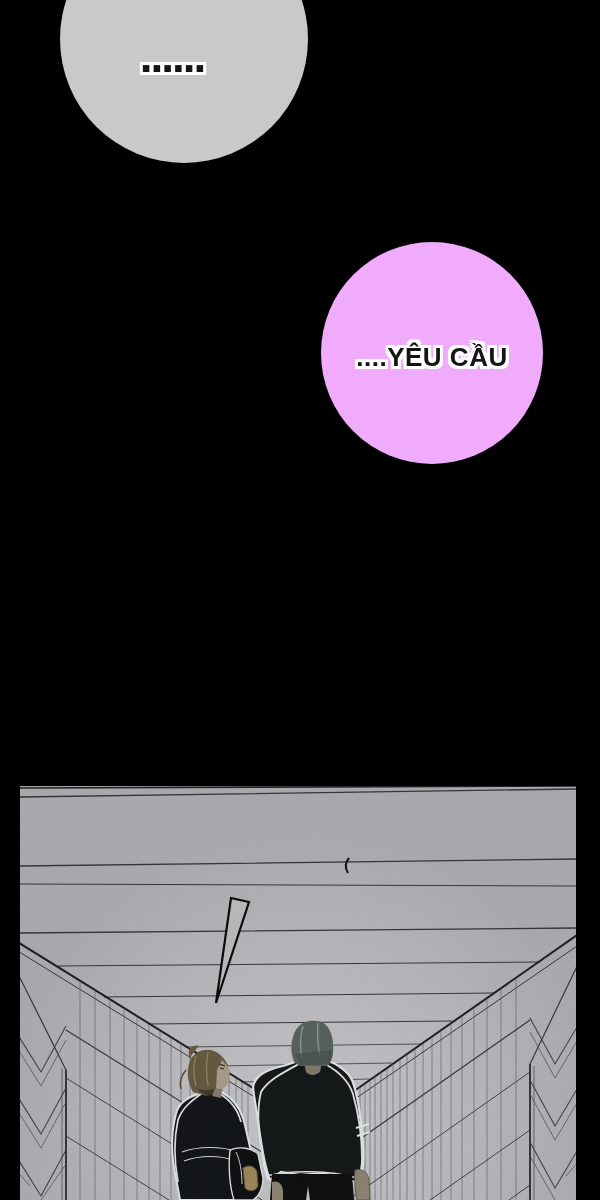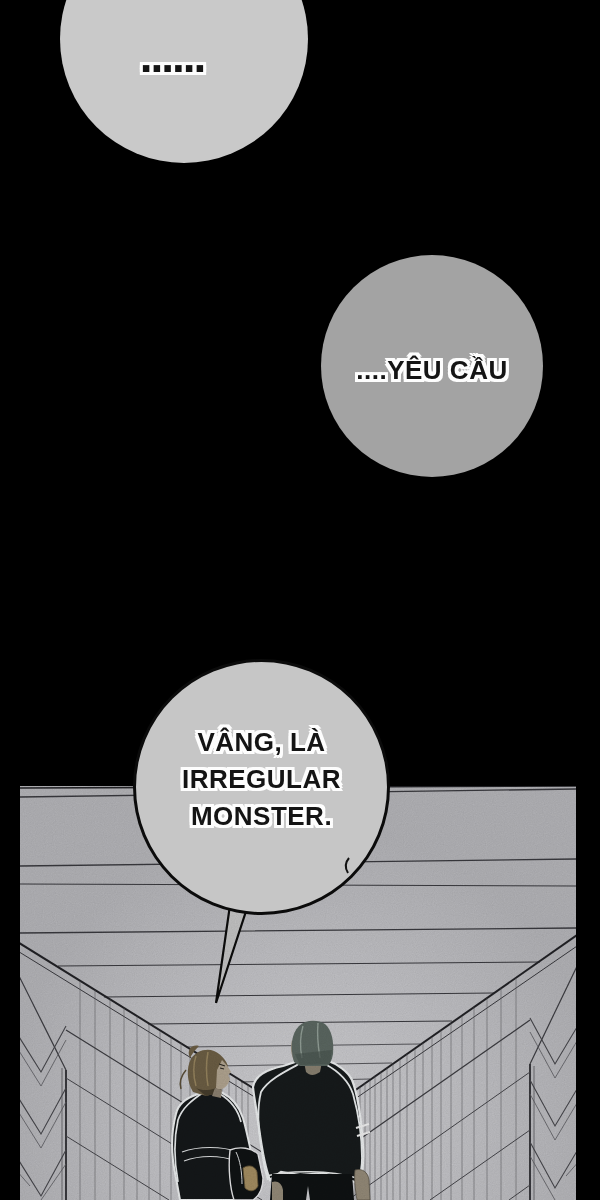--- a/index.html
+++ b/index.html
@@ -6,21 +6,21 @@
   .page{
     position:relative;width:600px;height:1200px;background:#000;
     overflow:hidden;font-family:"Liberation Sans","DejaVu Sans",sans-serif;
   }
   .panel-art{position:absolute;left:0;top:0;width:600px;height:1200px;}
   .bubble{
     position:absolute;border-radius:50%;
     display:flex;align-items:center;justify-content:center;
   }
   .bubble-1{left:60px;top:-85px;width:248px;height:248px;background:#c9c9c9;}
-  .bubble-2{left:321px;top:255px;width:222px;height:222px;background:#a3a3a3;}
+  .bubble-2{left:321px;top:242px;width:222px;height:222px;background:#f0abfc;}
   .bubble-3{
     left:133px;top:659px;width:257px;height:256px;background:#c6c6c6;
     border:3px solid #0b0b0b;box-sizing:border-box;z-index:3;
   }
   .bubble-text{
     font-weight:bold;color:#141414;text-align:center;letter-spacing:0.5px;
     text-shadow:
       -3px -3px 0 #fdfdfd, 3px -3px 0 #fdfdfd, -3px 3px 0 #fdfdfd, 3px 3px 0 #fdfdfd,
       -3px 0 0 #fdfdfd, 3px 0 0 #fdfdfd, 0 -3px 0 #fdfdfd, 0 3px 0 #fdfdfd,
       -2px -2px 0 #fdfdfd, 2px 2px 0 #fdfdfd, -2px 2px 0 #fdfdfd, 2px -2px 0 #fdfdfd;
@@ -138,25 +138,18 @@
   <div class="bubble bubble-1">
     <div class="bubble-text dots-text">......</div>
   </div>
 
   <div class="bubble bubble-2">
     <div class="bubble-text lines-text">
       <div>....YÊU CẦU</div>
     </div>
   </div>
 
-  <div class="bubble bubble-3">
-    <div class="bubble-text lines-text">
-      <div>VÂNG, LÀ</div>
-      <div>IRREGULAR</div>
-      <div>MONSTER.</div>
-    </div>
-  </div>
 
   <svg class="tick-mark" width="14" height="18" viewBox="0 0 14 18">
     <path d="M9,1 Q3,8 8,16" stroke="#111" stroke-width="2" fill="none"></path>
   </svg>
 
 </div>
 
 </body></html>

